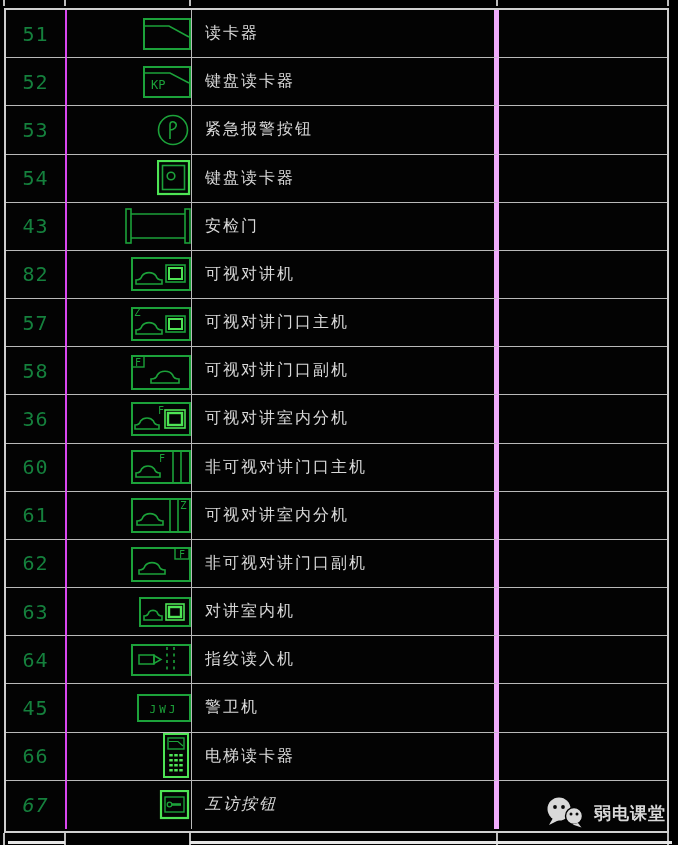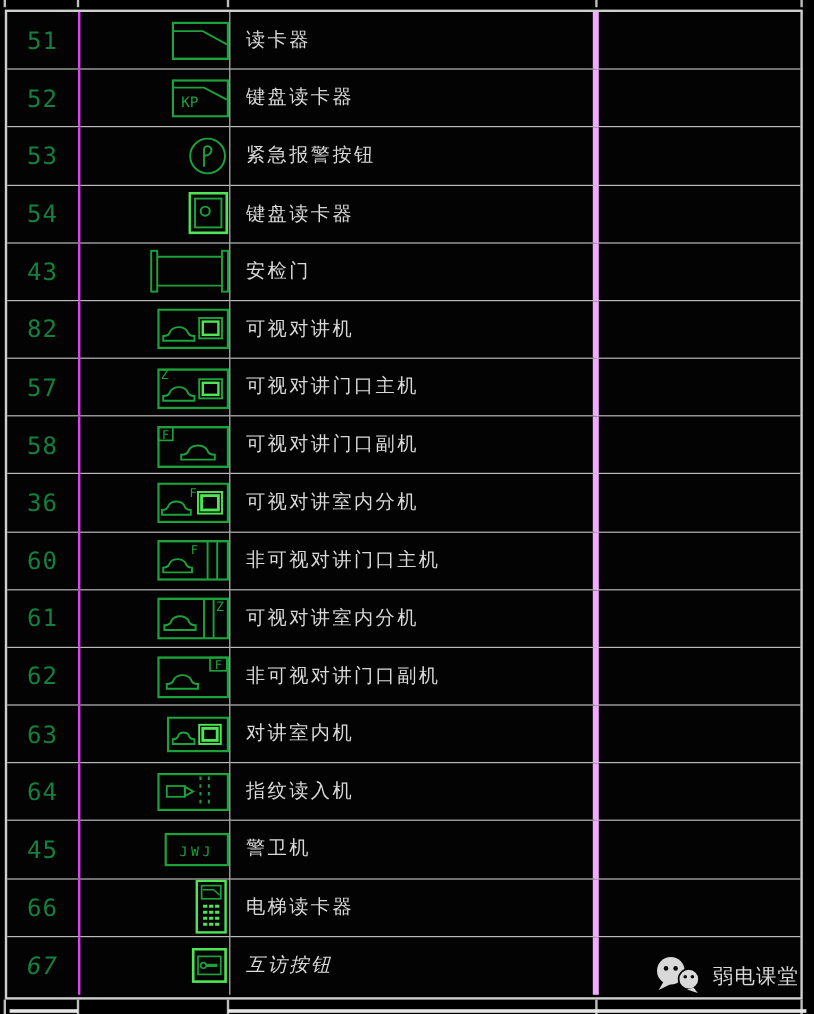--- a/index.html
+++ b/index.html
@@ -37,21 +37,21 @@
   .c-empty{}
   .last-row .cell{border-bottom:none;font-style:italic;}
   .tick{position:absolute;width:2px;height:6px;background:#bdbdbd;}
   .tick.bottom{height:12px;top:833px;}
   .stub{position:absolute;height:3px;background:#e6e6e6;top:841px;}
   .watermark{
     position:absolute;right:12px;top:797px;height:32px;
     display:flex;align-items:center;gap:7px;
   }
   .watermark .wm-text{
-    color:#d9d9d9;font-size:17px;font-weight:normal;letter-spacing:1px;
+    color:#d9d9d9;font-size:17px;font-weight:bold;letter-spacing:1px;
   }
 </style>
 </head>
 <body>
 
 <div class="legend-table">
     <div style="display: contents;">
   <div class="cell c-num">51</div>
   <div class="cell c-sym">
         <svg width="48" height="32" viewBox="0 0 48 32">

